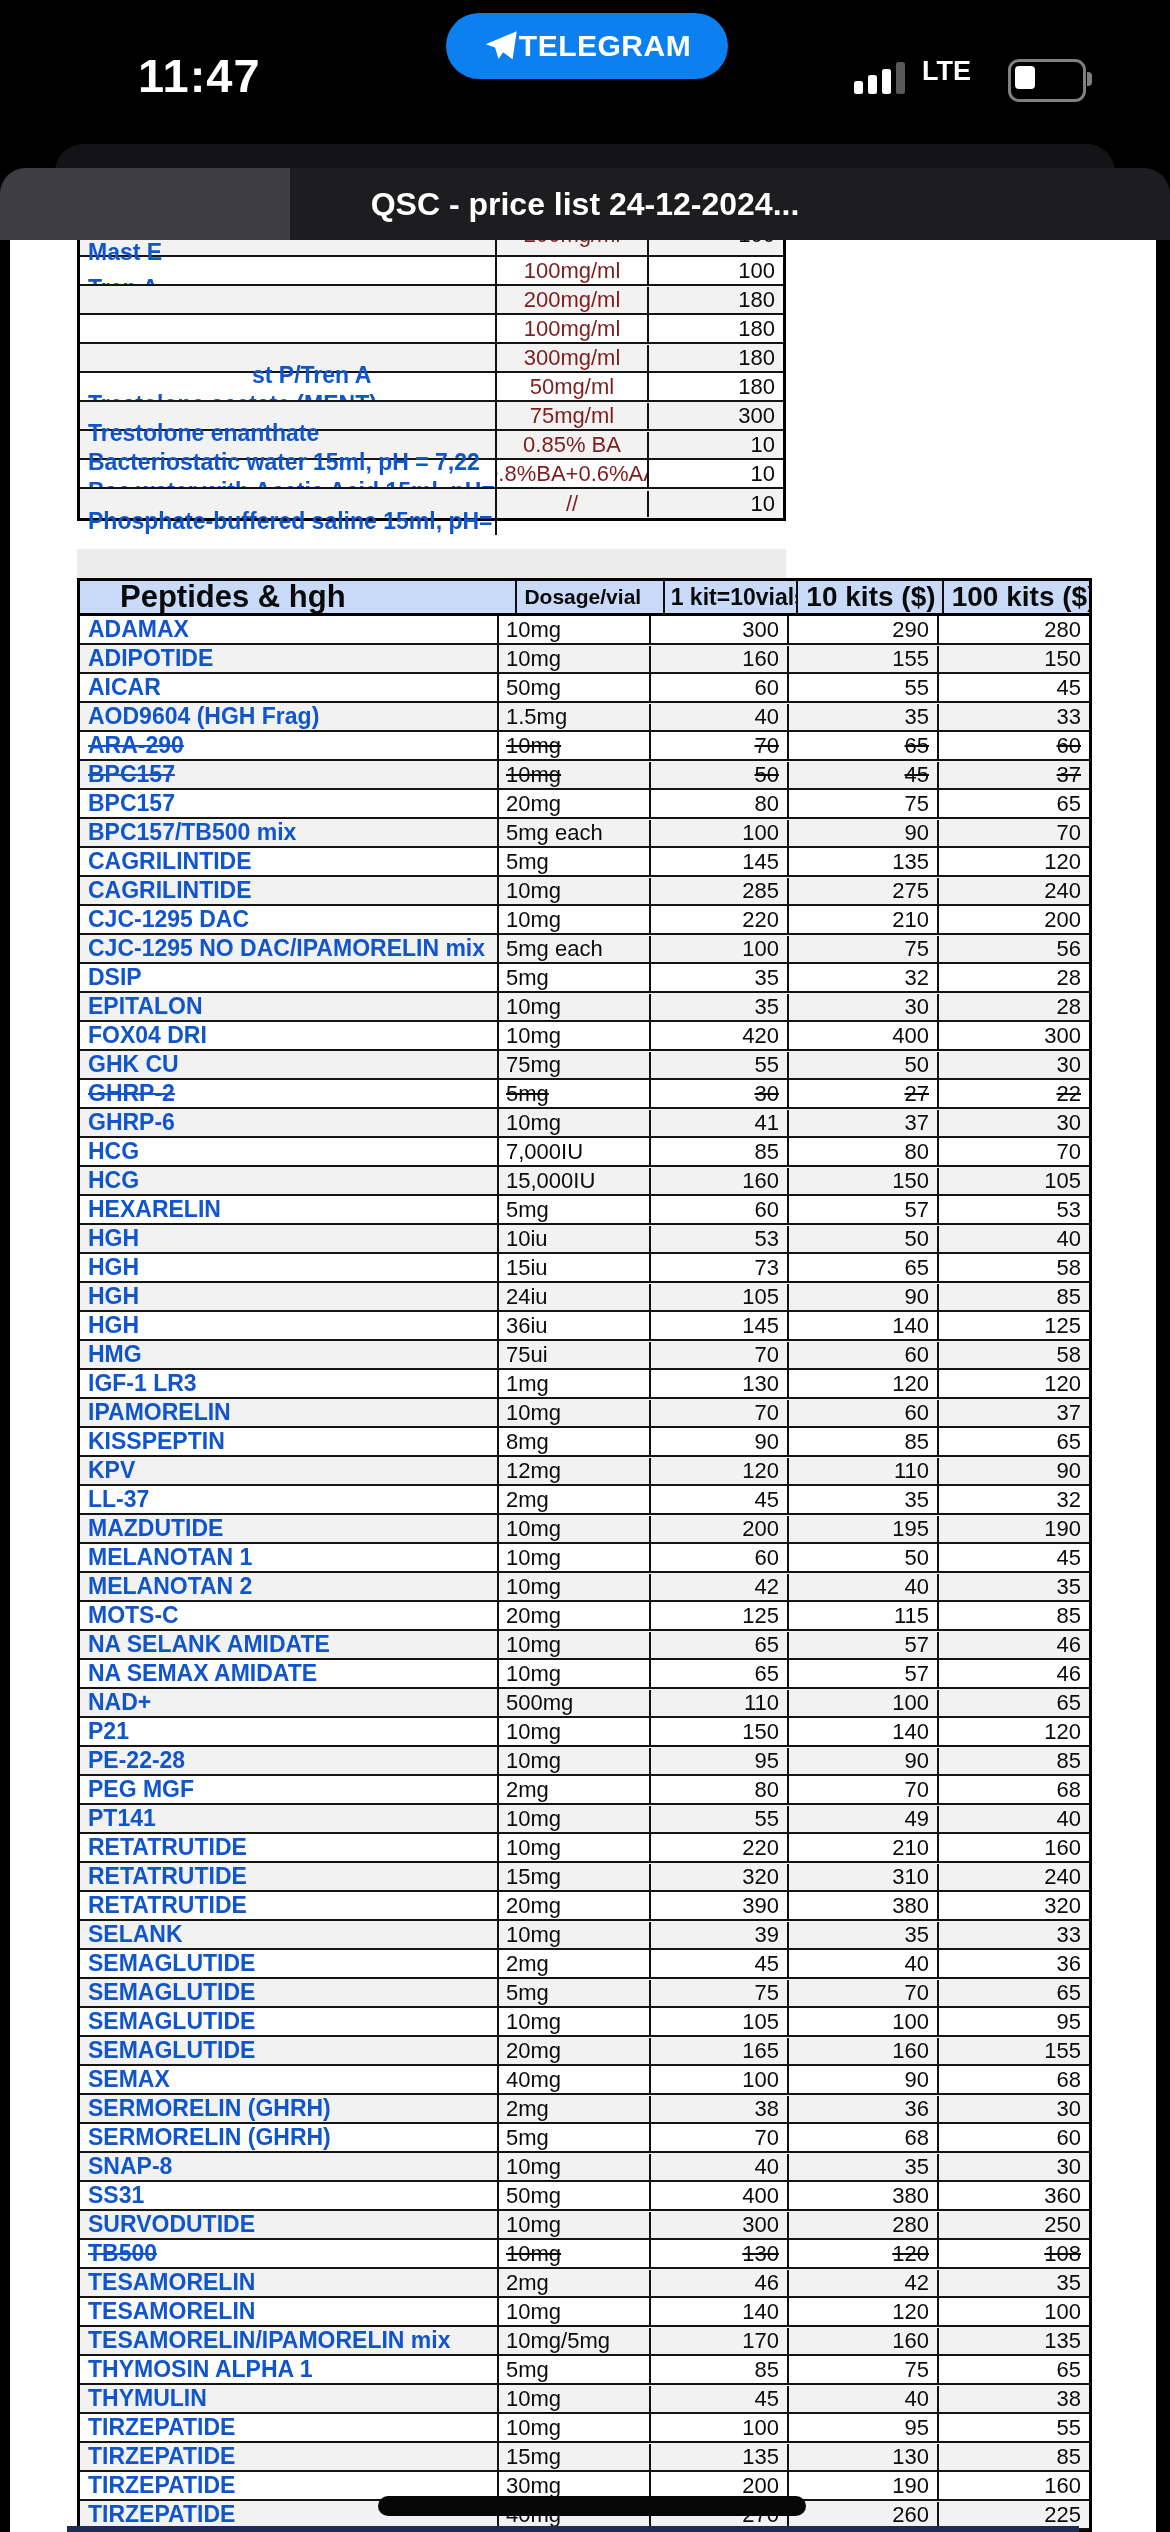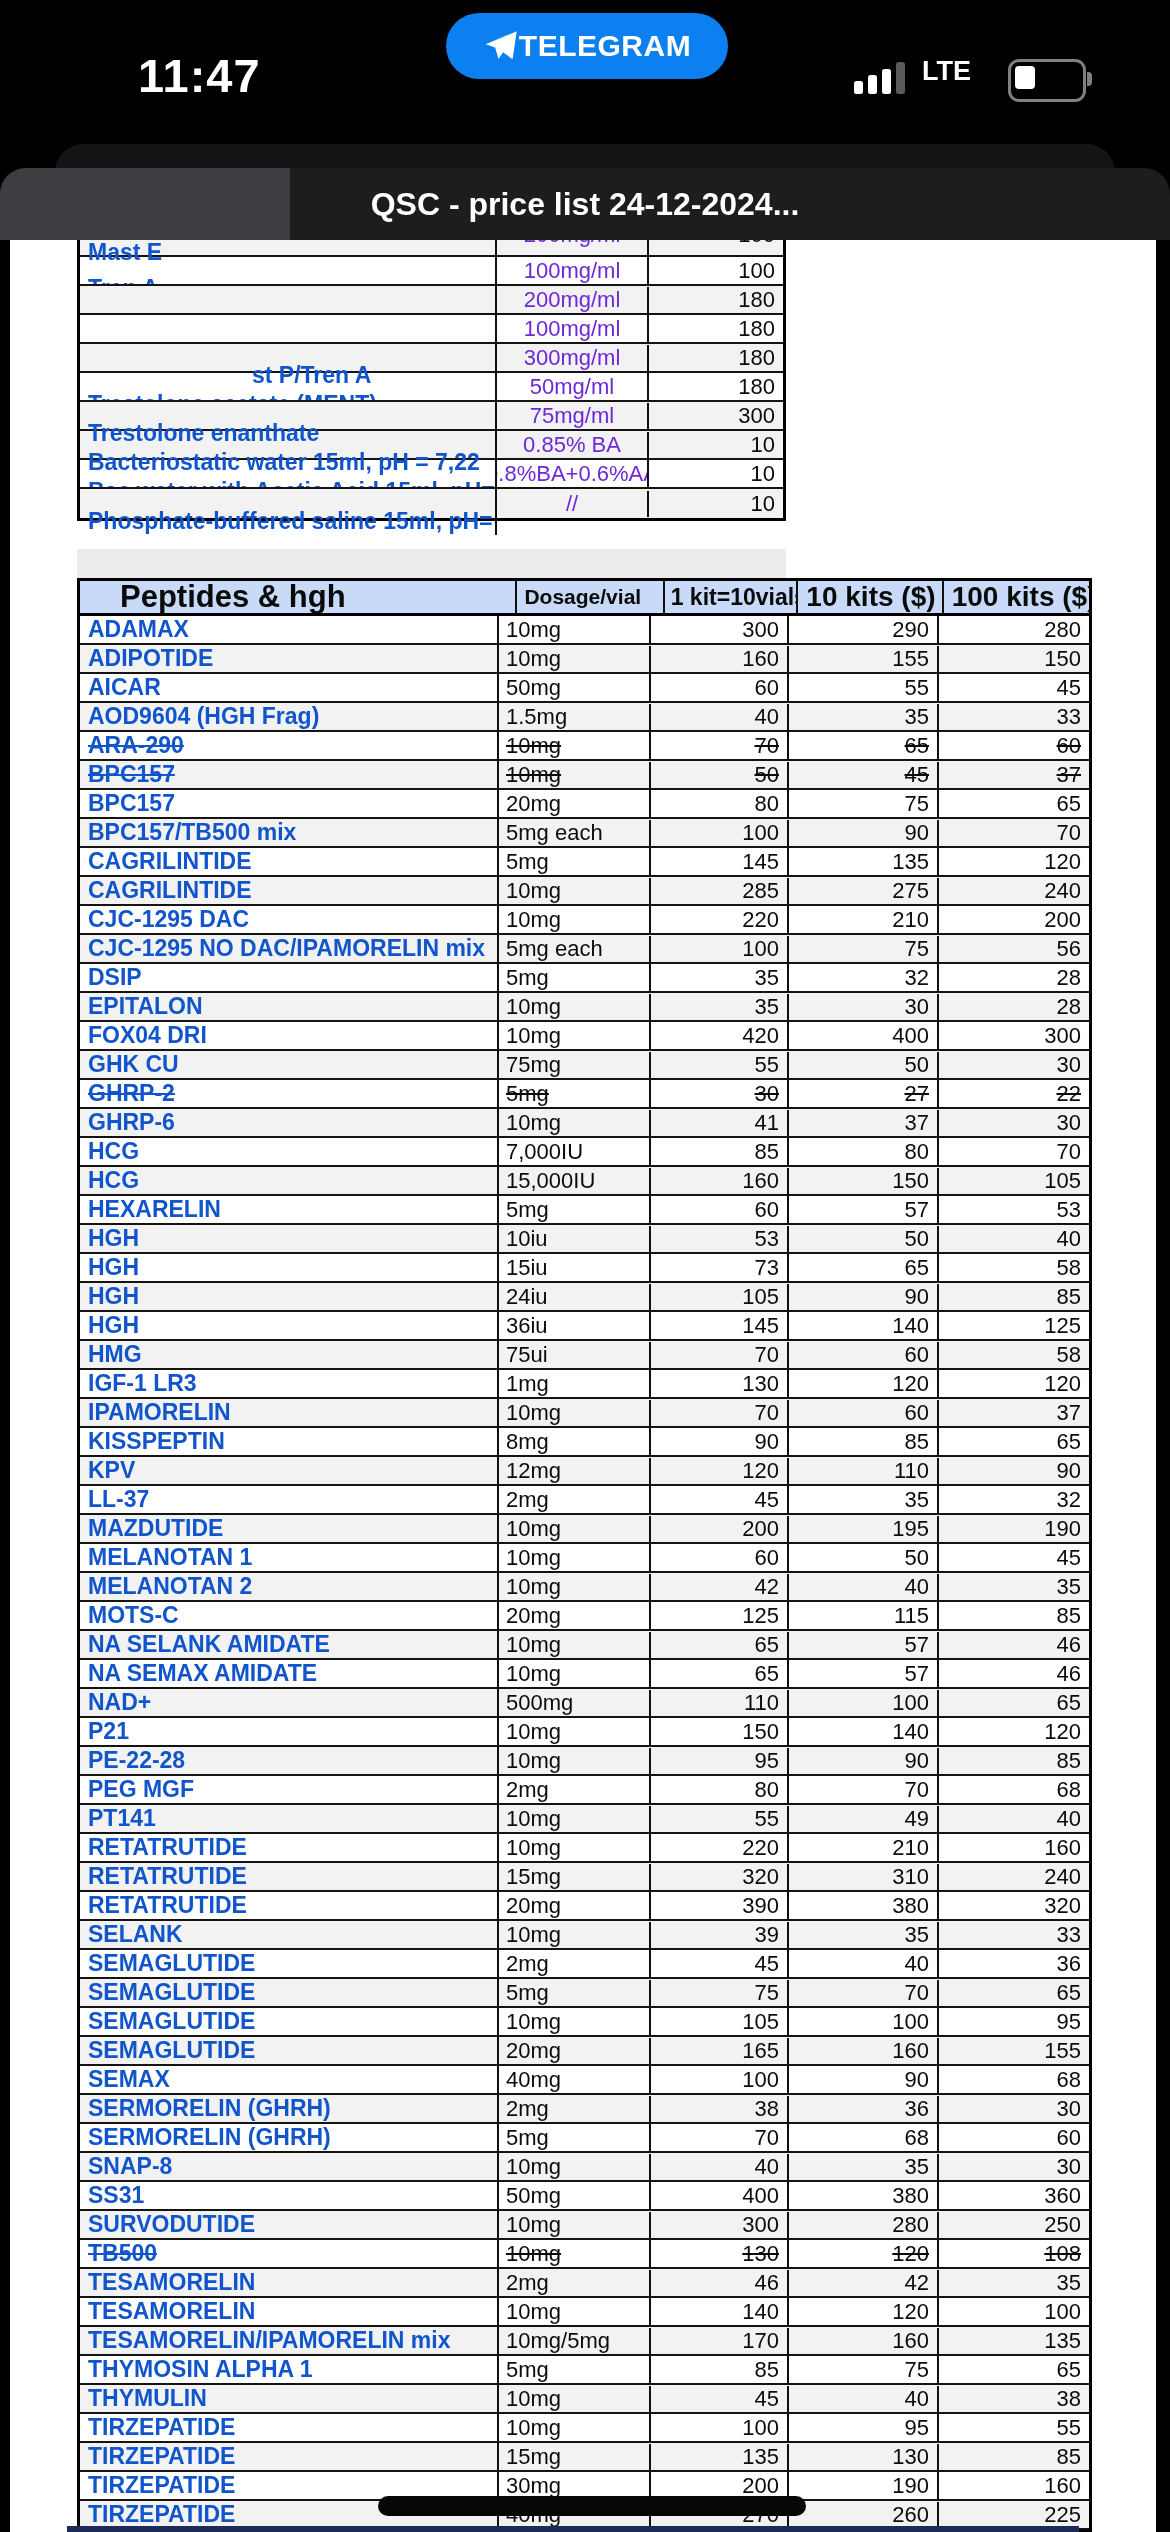--- a/index.html
+++ b/index.html
@@ -23,21 +23,21 @@
   .nav-tab{position:absolute;left:0;top:0;width:290px;height:72px;background:#3e3e42;border-radius:26px 0 0 0;}
   .nav-title{position:absolute;left:0;top:0;width:100%;height:72px;display:flex;align-items:center;justify-content:center;
              color:#fff;font-size:32px;font-weight:700;}
   
   .page{position:absolute;left:10px;top:240px;width:1146px;height:2292px;background:#fff;overflow:hidden;}
   .cell{display:flex;align-items:center;overflow:hidden;white-space:nowrap;box-sizing:border-box;border-right:2px solid #101010;}
   .cell:last-child{border-right:none;}
   .pl{padding-left:8px;}
   .bn{color:var(--link,#1155cc);font-weight:700;font-size:23px;white-space:nowrap;}
   .u{margin-top:36px;}
-  .dosc{justify-content:center;font-size:22px;color:#6d28d9;}
+  .dosc{justify-content:center;font-size:22px;color:#7f1d1d;}
   .dosl{font-size:22px;color:#0b0b0b;padding-left:7px;}
   .num{justify-content:flex-end;padding-right:8px;font-size:22px;color:#0b0b0b;}
   .sh{background:var(--shade,#f2f2f2);align-items:center;}
   .s span{text-decoration:line-through;}
   
   .ttable{position:absolute;left:67px;top:0;width:709px;border:3px solid #000;border-top:none;box-sizing:border-box;background:#fff;}
   .trow{display:flex;height:29px;border-bottom:2px solid #141414;box-sizing:border-box;}
   .trow:last-child{border-bottom:none;}
   .trow.clip{height:17px;}
   .trow.clip span{position:relative;top:-13px;}

